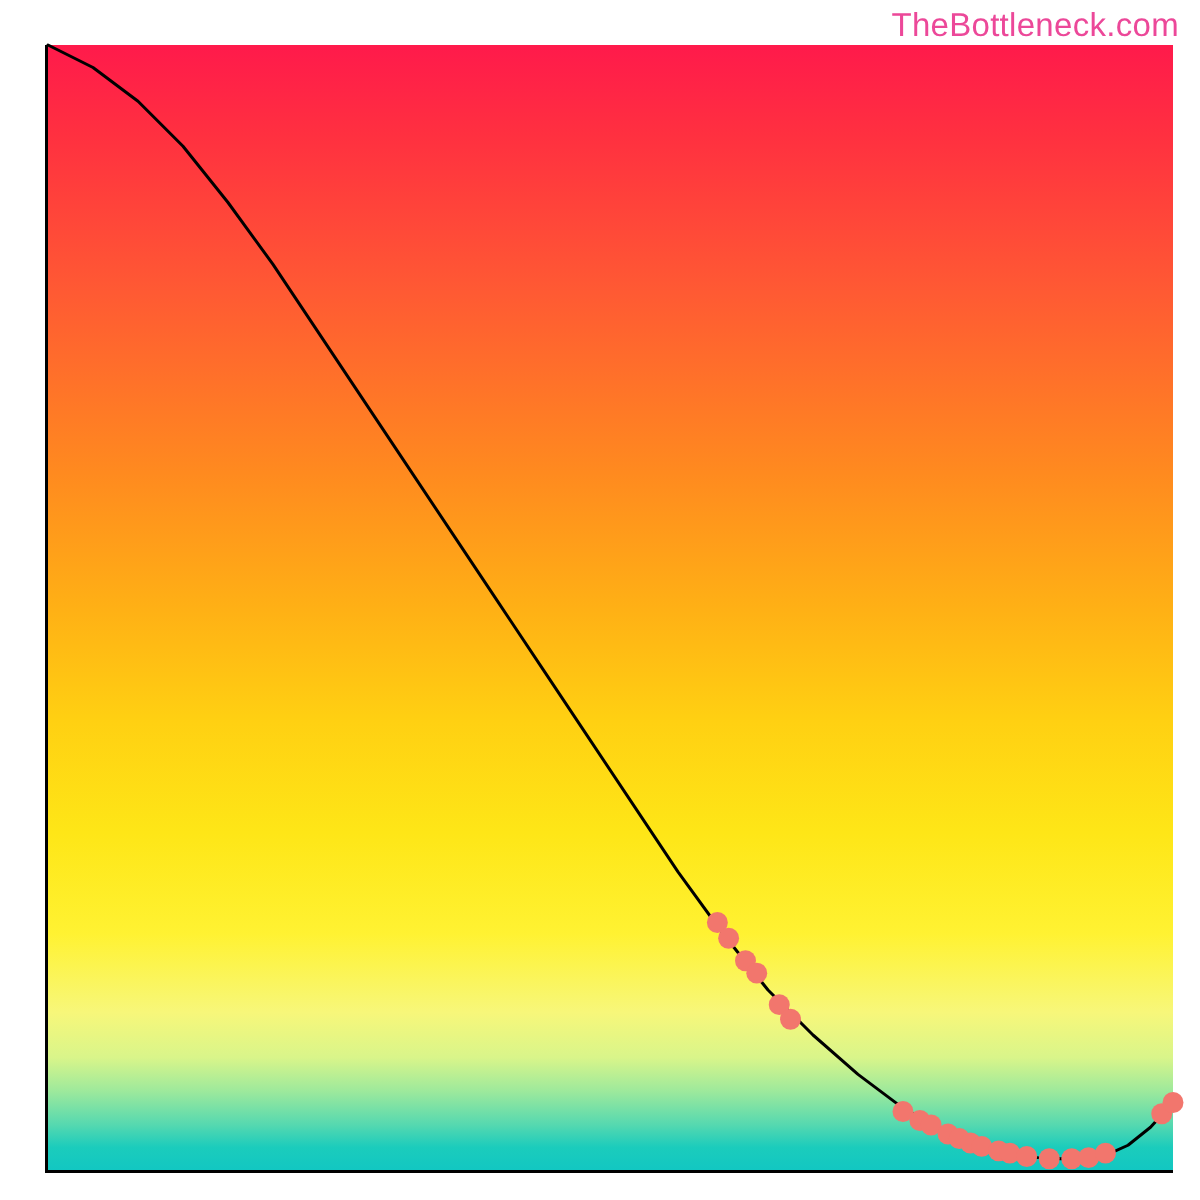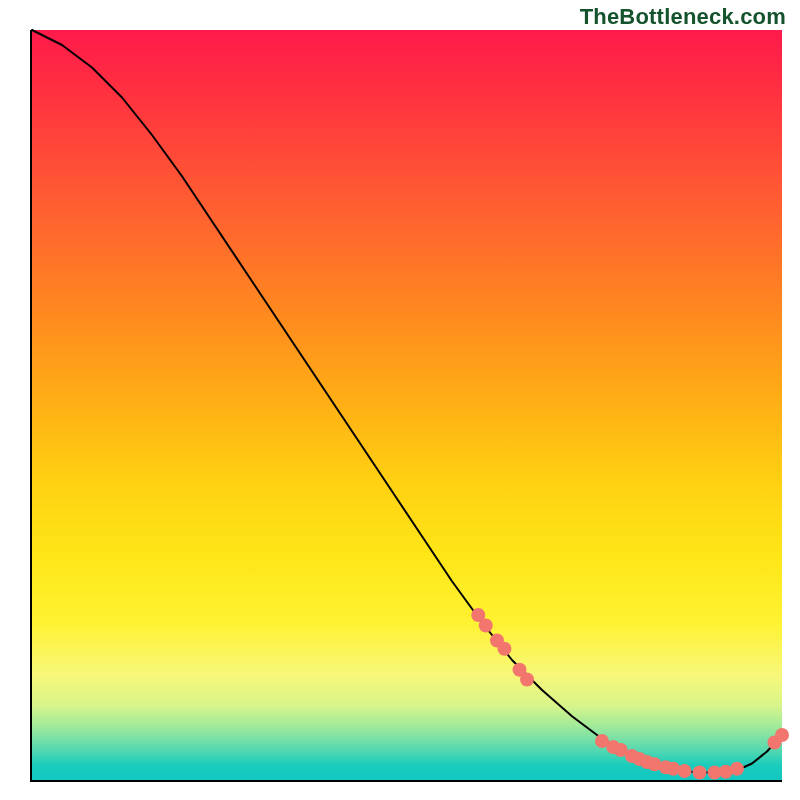--- a/index.html
+++ b/index.html
@@ -14,22 +14,22 @@
   .container {
     position: relative;
     width: 800px;
     height: 800px;
   }
   .watermark {
     position: absolute;
     top: 4px;
     right: 14px;
     font-size: 22px;
-    font-weight: 700;
-    color: #14532d;
+    font-weight: 400;
+    color: #ec4899;
     letter-spacing: 0.2px;
     z-index: 10;
   }
   .plot {
     position: absolute;
     left: 30px;
     top: 30px;
     width: 752px;
     height: 752px;
     box-sizing: border-box;

